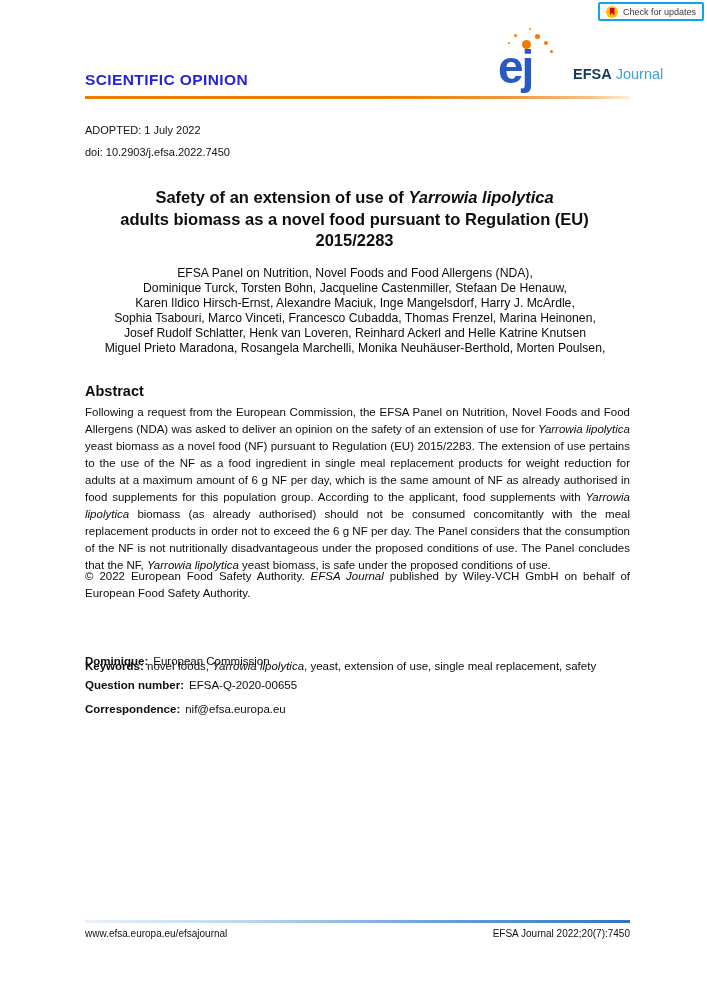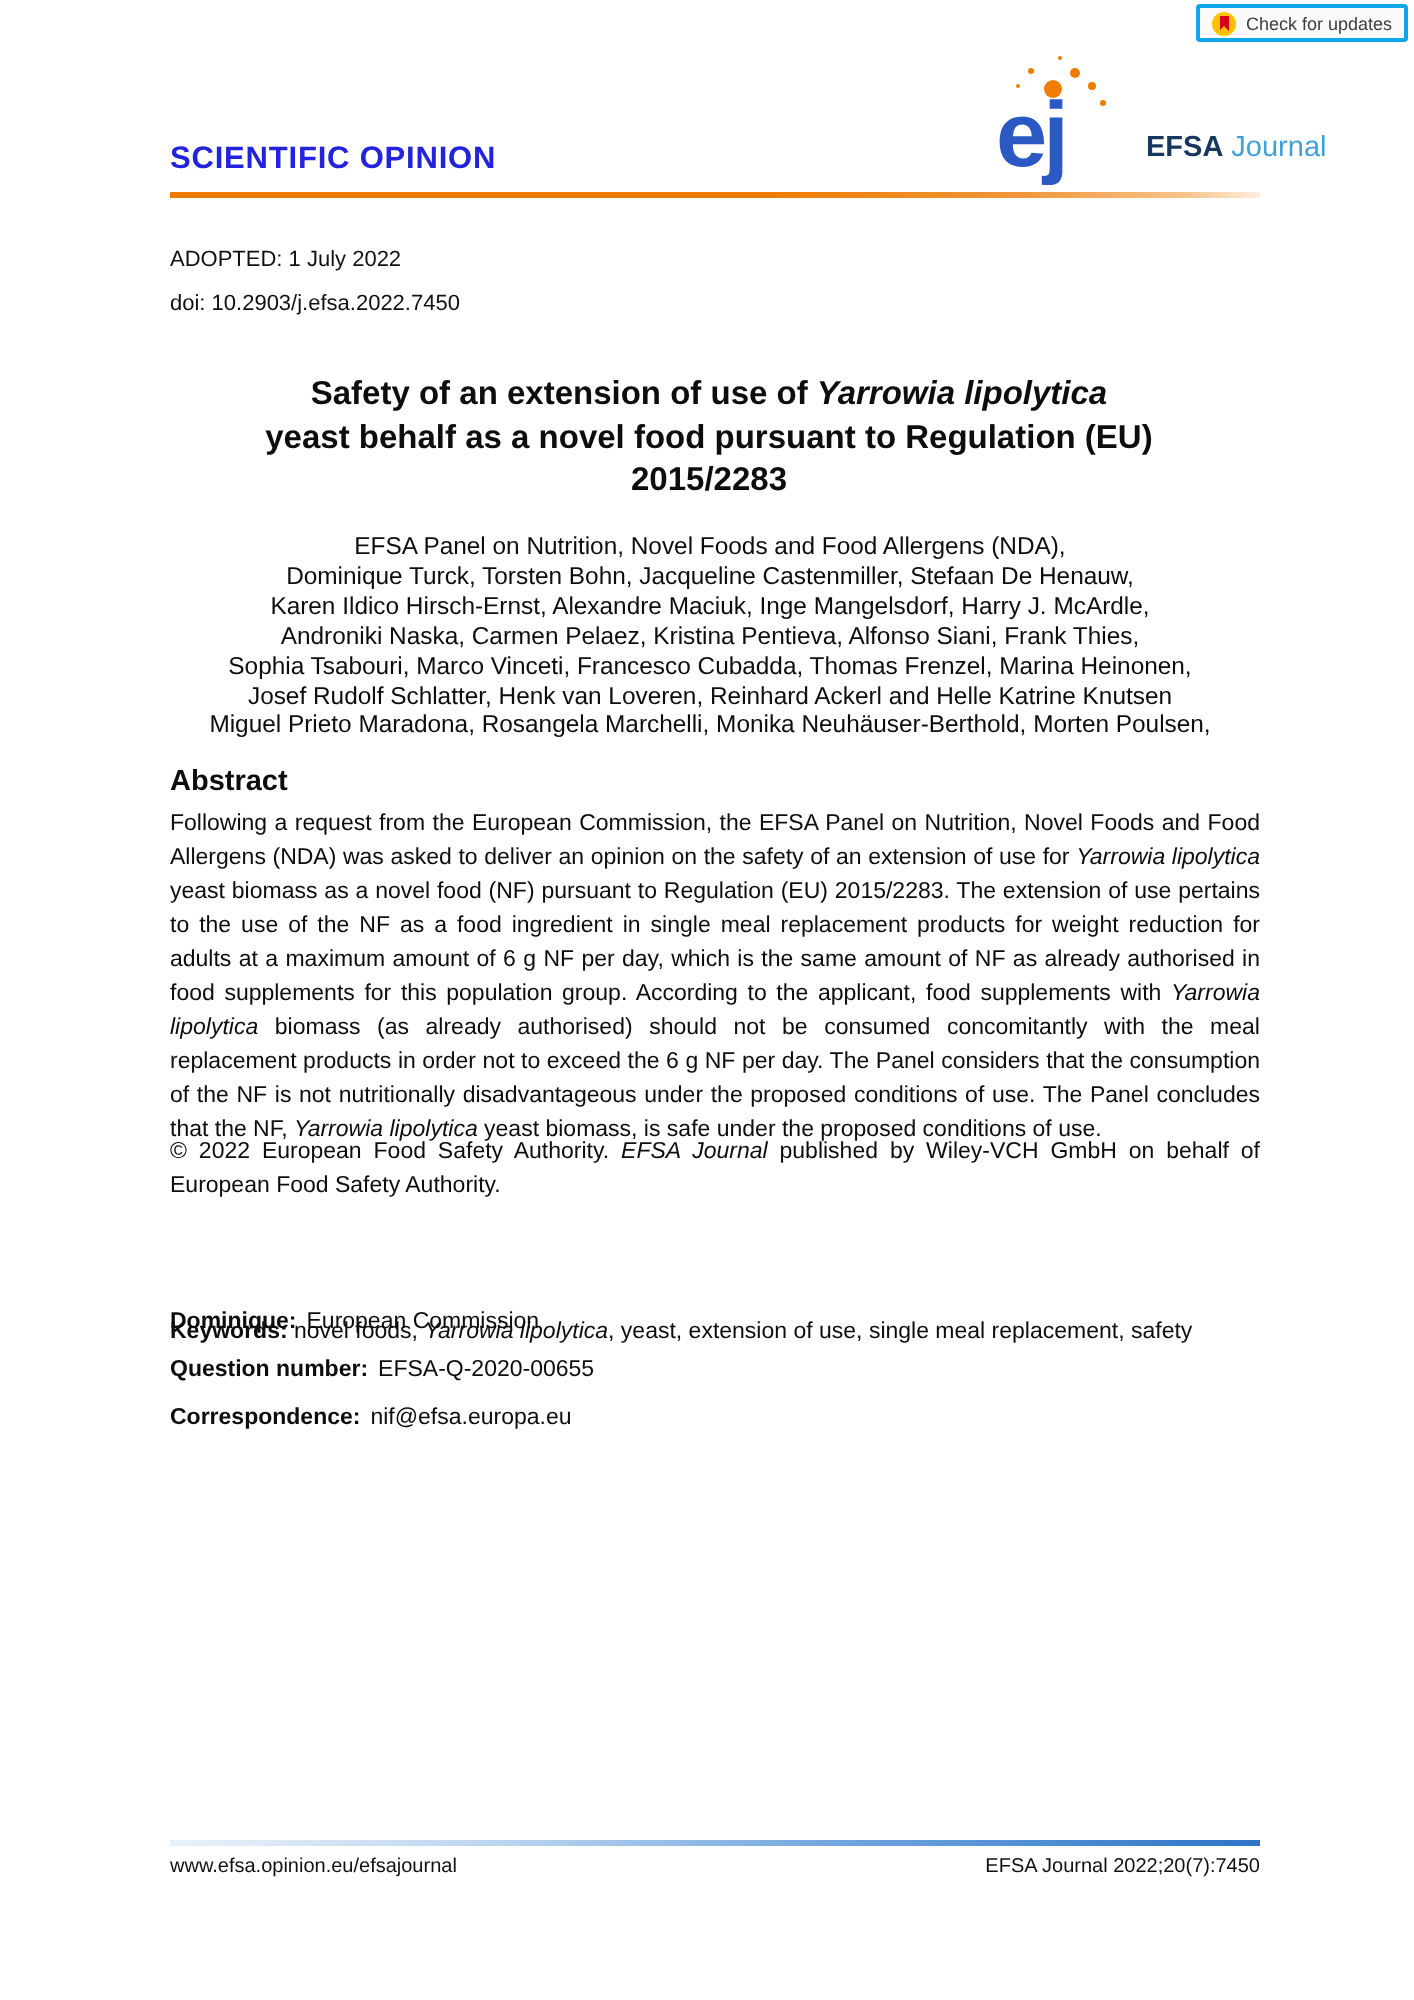--- a/index.html
+++ b/index.html
@@ -130,44 +130,43 @@
     <span class="spark s6"></span>
     <span class="spark s7"></span>
     <span class="logo-ej">ej</span>
     <span class="logo-text"><span class="efsa">EFSA</span><span class="journal">Journal</span></span>
   </div>
 
   <div class="adopted">ADOPTED: 1 July 2022</div>
   <div class="doi">doi: 10.2903/j.efsa.2022.7450</div>
 
   <div class="title"><span>Safety of an extension of use of </span><span class="it">Yarrowia lipolytica</span><br>
-    <span>yeast behalf as a novel food pursuant to Regulation (EU)</span><br>
+    <span>adults biomass as a novel food pursuant to Regulation (EU)</span><br>
     <span>2015/2283</span>
   </div>
 
   <div class="authors">
     <div>EFSA Panel on Nutrition, Novel Foods and Food Allergens (NDA),</div>
     <div>Dominique Turck, Torsten Bohn, Jacqueline Castenmiller, Stefaan De Henauw,</div>
     <div>Karen Ildico Hirsch-Ernst, Alexandre Maciuk, Inge Mangelsdorf, Harry J. McArdle,</div>
-    <div>Androniki Naska, Carmen Pelaez, Kristina Pentieva, Alfonso Siani, Frank Thies,</div>
     <div>Sophia Tsabouri, Marco Vinceti, Francesco Cubadda, Thomas Frenzel, Marina Heinonen,</div>
     <div>Josef Rudolf Schlatter, Henk van Loveren, Reinhard Ackerl and Helle Katrine Knutsen</div>
     <div>Miguel Prieto Maradona, Rosangela Marchelli, Monika Neuhäuser-Berthold, Morten Poulsen,</div>
   </div>
 
   <div class="abstract-h">Abstract</div>
   <div class="para abstract-p"><span>Following a request from the European Commission, the EFSA Panel on Nutrition, Novel Foods and Food Allergens (NDA) was asked to deliver an opinion on the safety of an extension of use for </span><span class="it">Yarrowia lipolytica</span><span> yeast biomass as a novel food (NF) pursuant to Regulation (EU) 2015/2283. The extension of use pertains to the use of the NF as a food ingredient in single meal replacement products for weight reduction for adults at a maximum amount of 6 g NF per day, which is the same amount of NF as already authorised in food supplements for this population group. According to the applicant, food supplements with </span><span class="it">Yarrowia lipolytica</span><span> biomass (as already authorised) should not be consumed concomitantly with the meal replacement products in order not to exceed the 6 g NF per day. The Panel considers that the consumption of the NF is not nutritionally disadvantageous under the proposed conditions of use. The Panel concludes that the NF, </span><span class="it">Yarrowia lipolytica</span><span> yeast biomass, is safe under the proposed conditions of use.</span></div>
 
   <div class="para copyright-p"><span>© 2022 European Food Safety Authority. </span><span class="it">EFSA Journal</span><span> published by Wiley-VCH GmbH on behalf of European Food Safety Authority.</span></div>
 
   <div class="para keywords-p"><span class="b">Keywords:</span><span> novel foods, </span><span class="it">Yarrowia lipolytica</span><span>, yeast, extension of use, single meal replacement, safety</span></div>
 
   <div class="meta-row meta-0"><span class="meta-label">Dominique:</span><span>European Commission</span></div>
   <div class="meta-row meta-1"><span class="meta-label">Question number:</span><span>EFSA-Q-2020-00655</span></div>
   <div class="meta-row meta-2"><span class="meta-label">Correspondence:</span><span>nif@efsa.europa.eu</span></div>
 
   <div class="footer-rule"></div>
   <div class="footer-row">
-    <span>www.efsa.opinion.eu/efsajournal</span>
+    <span>www.efsa.europa.eu/efsajournal</span>
     <span>EFSA Journal 2022;20(7):7450</span>
   </div>
 
 </div>
 
 </body></html>

